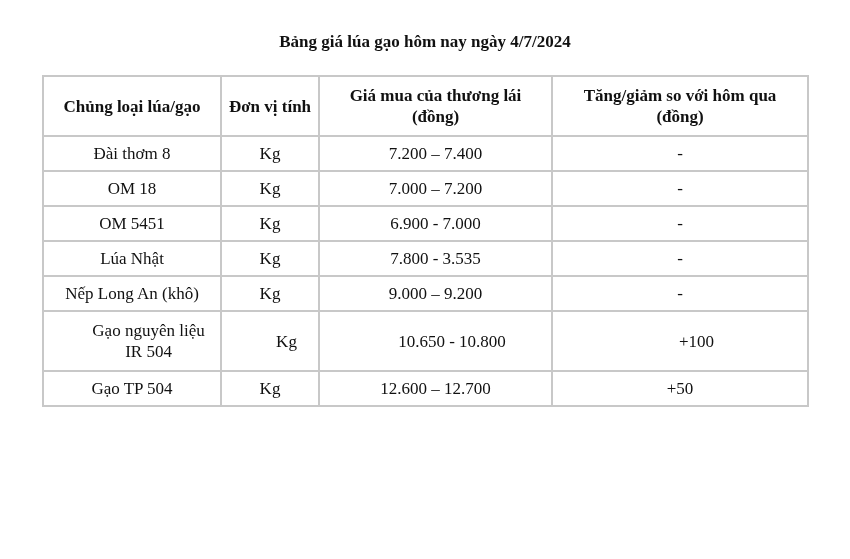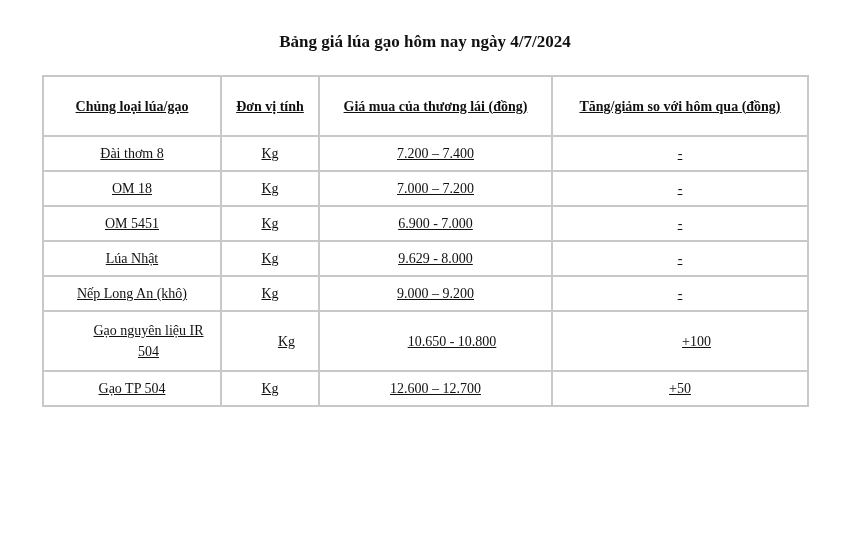--- a/index.html
+++ b/index.html
@@ -7,22 +7,21 @@
       width: 850px; height: 559px; position: relative; overflow: hidden;
       font-family: "Liberation Serif", "DejaVu Serif", serif; color: #111111;
     }
     .title {
       position: absolute; left: 0; top: 32px; width: 850px;
       text-align: center; font-weight: bold; font-size: 17px;
     }
     table.price-table {
       position: absolute; left: 42px; top: 75px;
       width: 765px; border-collapse: collapse; table-layout: fixed;
-      font-size: 14px;
-      text-decoration: underline;
+      font-size: 17px;
     }
     .price-table th, .price-table td {
       border: 2px solid #c8c8c8; text-align: center; vertical-align: middle;
       padding: 0 6px; line-height: 21px;
     }
     .price-table th { font-weight: bold; height: 58px; }
     .price-table td { height: 33px; border-radius: 11px; }
     .price-table tr.tall td { height: 58px; padding-left: 39px; }
     col.c1 { width: 178px; } col.c2 { width: 98px; } col.c3 { width: 233px; } col.c4 { width: 256px; }
   </style>
@@ -61,21 +60,21 @@
     </tr>
     <tr>
       <td>OM 5451</td>
       <td>Kg</td>
       <td>6.900 - 7.000</td>
       <td>-</td>
     </tr>
     <tr>
       <td>Lúa Nhật</td>
       <td>Kg</td>
-      <td>9.629 - 8.000</td>
+      <td>7.800 - 3.535</td>
       <td>-</td>
     </tr>
     <tr>
       <td>Nếp Long An (khô)</td>
       <td>Kg</td>
       <td>9.000 – 9.200</td>
       <td>-</td>
     </tr>
     <tr class="tall">
       <td>Gạo nguyên liệu IR 504</td>

